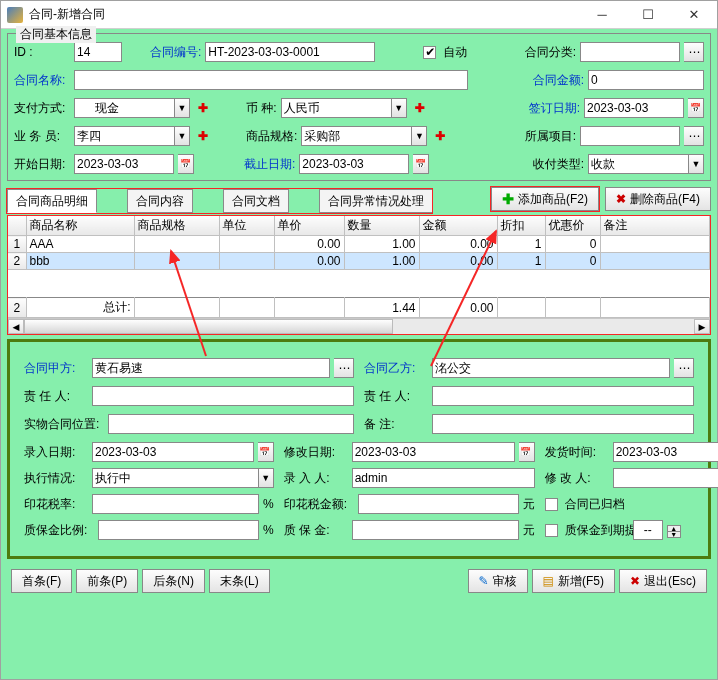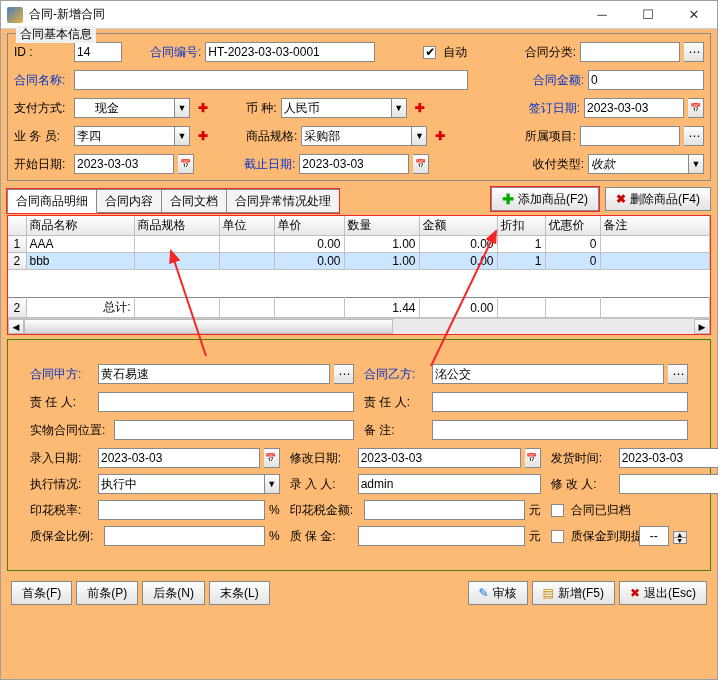--- a/index.html
+++ b/index.html
@@ -6,21 +6,21 @@
   body {
     margin: 0;
     font-family: "SimSun", "宋体", sans-serif;
     font-size: 12px;
     background: #f0f0f0;
     color: #000;
   }
   .window {
     width: 718px;
     height: 680px;
-    background: #fdba74;
+    background: #86efac;
     border: 1px solid #a0a0a0;
     display: flex;
     flex-direction: column;
     position: relative;
   }
   .titlebar {
     height: 28px;
     background: #fff;
     display: flex;
     align-items: center;
@@ -92,20 +92,21 @@
     border: 1px solid #888;
     border-left: none;
     background: linear-gradient(#fefefe,#e3e3e3);
     display:inline-flex;align-items:center;justify-content:center;
     letter-spacing: -2px;
   }
 
   .tabs {
     display: flex;
     margin: 4px 18px 0 6px;
+    gap: 31px;
   }
   .tab {
     border: 1px solid #8a8a8a;
     padding: 4px 8px;
     background: #f4f4f4;
     margin-right: -1px;
     height: 24px;
     display:flex;align-items:center;
   }
   .tab.active { background:#fff; border-bottom:1px solid #fff; position:relative; z-index:2;}
@@ -163,23 +164,23 @@
     align-items:center;
     gap:4px;
     font-size:12px;
     font-family:inherit;
     cursor:pointer;
   }
   .icon-plus { color:#0a0; font-weight:bold; font-size:14px;}
   .icon-x { color:#c00; font-weight:bold;}
 
   .section2 {
-    border: 1px solid #4d7c0f;
+    border: 3px solid #4d7c0f;
     margin: 4px 6px 2px 6px;
-    padding: 22px;
+    padding: 14px;
   }
   .grid3 { display:grid; grid-template-columns: 1fr 1fr 1fr; gap:2px 10px;}
   .cell { display:flex; align-items:center; gap:4px; height:24px;}
   .cell .label { width:64px;}
   .cell .input.fill { flex:1; min-width:20px;}
   .checkbox { width:13px;height:13px;border:1px solid #888;background:#fff;display:inline-block;margin-right:3px;}
 
   .footer {
     display:flex;
     align-items:center;
@@ -278,21 +279,21 @@
       <span class="label celllabel">开始日期:</span>
       <input class="input" style="width: 100px;" value="2023-03-03">
       <span class="datebtn">📅</span>
       <span style="width:42px"></span>
       <span class="label blue">截止日期:</span>
       <input class="input" style="width: 110px;" value="2023-03-03">
       <span class="datebtn">📅</span>
       <span style="flex:1"></span>
       <span class="label">收付类型:</span>
       <div class="combo">
-        <input class="input" style="width: 100px; font-style: italic;" value="收款">
+        <input class="input" style="width: 100px;" value="收款">
         <div class="btn">▼</div>
       </div>
     </div>
   </div>
 
   <div style="display:flex;align-items:flex-end;margin-top:2px;">
     <div class="tabs annot-red" style="flex:0 0 auto;">
       <div class="tab active">合同商品明细</div>
       <div class="tab">合同内容</div>
       <div class="tab">合同文档</div>

